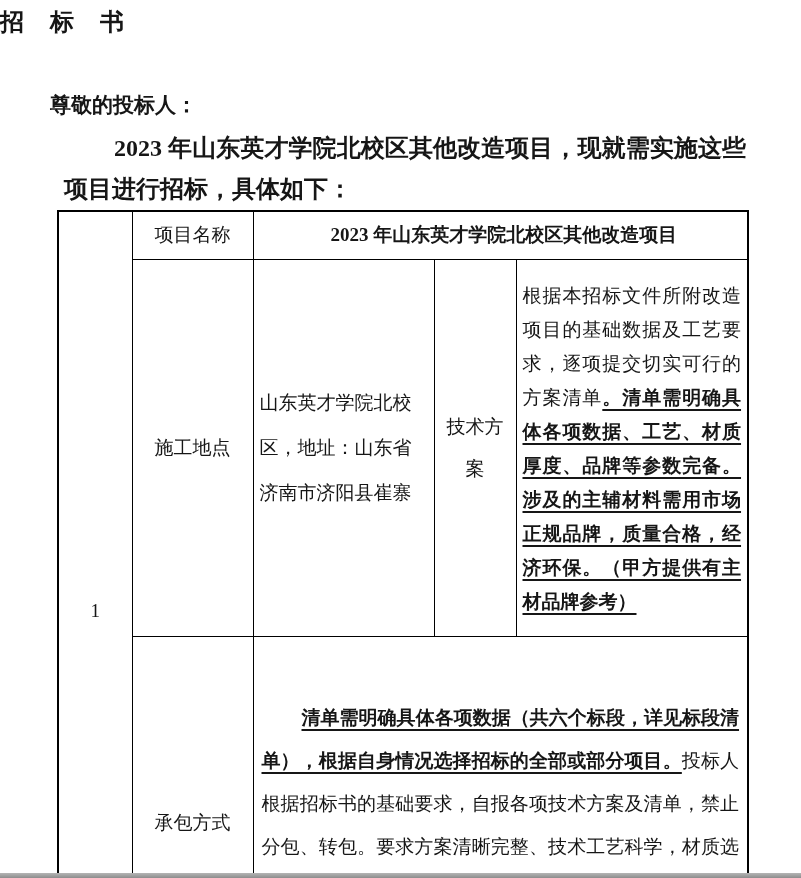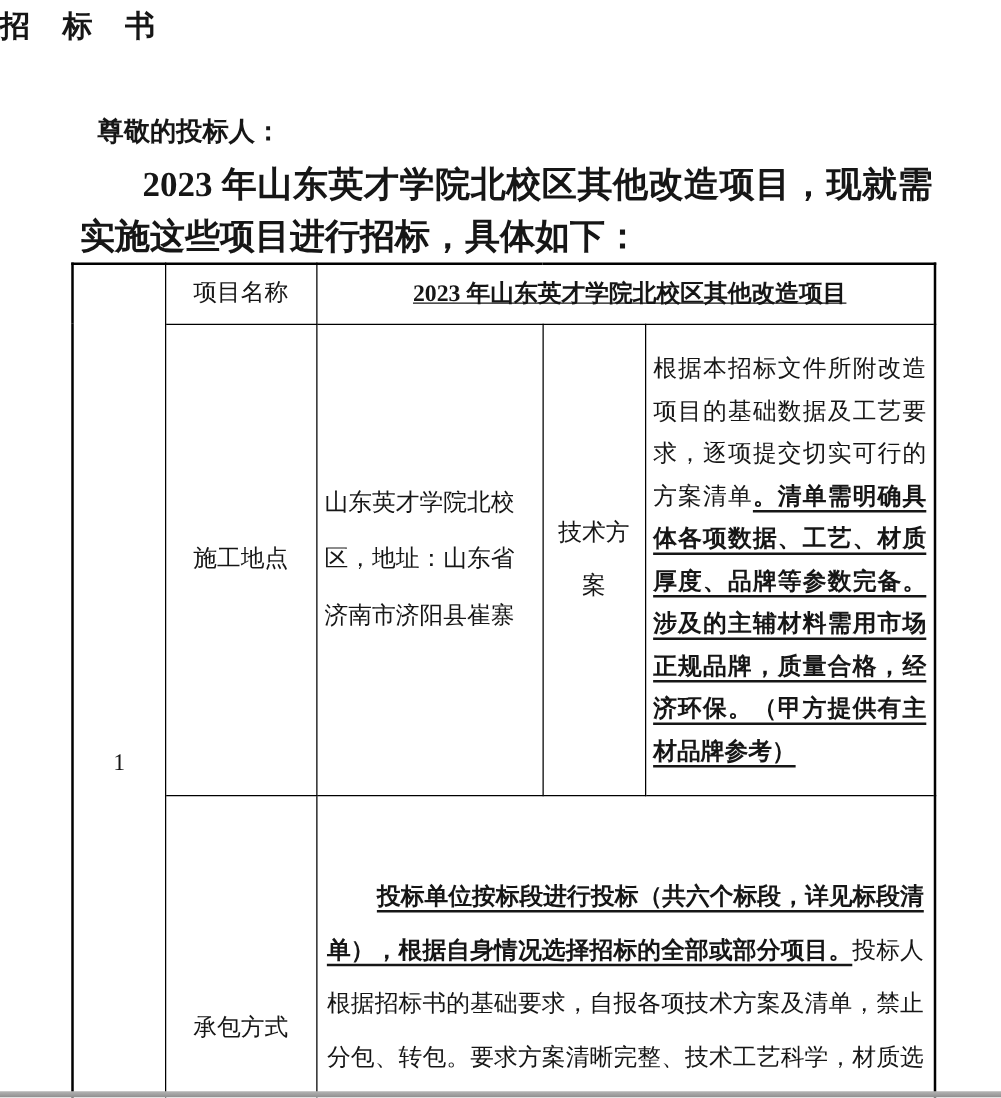--- a/index.html
+++ b/index.html
@@ -18,28 +18,28 @@
   }
   .doc-title{
     margin-top:4px;
     text-align:left;
     font-size:24px;
     font-weight:bold;
     line-height:36px;
     letter-spacing:1px;
   }
   .greeting{
-    margin:52px 0 0 78px;
+    margin:52px 0 0 50px;
     font-size:21px;
     font-weight:bold;
     line-height:26px;
   }
   .intro{
     margin:10px 55px 0 64px;
-    font-size:28px;
+    font-size:24px;
     font-weight:bold;
     line-height:41px;
     text-indent:50px;
     text-align:justify;
   }
   table.bid-table{
     margin-left:57px;
     width:690px;
     border-collapse:collapse;
     table-layout:fixed;
@@ -61,21 +61,20 @@
     padding:0 4px;
   }
   tr.row-project td{height:48px;text-align:center;}
   tr.row-location td{height:377px;}
   tr.row-contract td{height:375px;}
   td.project-value{
     font-weight:bold;
     font-size:20px;
     text-align:left;
     padding-left:7px;
-    text-decoration:underline;
   }
   td.address-cell{
     line-height:45px;
     padding:0 6px;
   }
   td.tech-content{
     vertical-align:top;
     padding:2px 6px 0 6px;
     line-height:34px;
     text-align:justify;
@@ -126,18 +125,18 @@
     <td class="project-value" colspan="3">2023 年山东英才学院北校区其他改造项目</td>
   </tr>
   <tr class="row-location">
     <td class="label-cell">施工地点</td>
     <td class="address-cell">山东英才学院北校区，地址：山东省济南市济阳县崔寨</td>
     <td class="label-cell">技术方案</td>
     <td class="tech-content"><span>根据本招标文件所附改造项目的基础数据及工艺要求，逐项提交切实可行的方案清单</span><span class="bu">。清单需明确具体各项数据、工艺、材质厚度、品牌等参数完备。涉及的主辅材料需用市场正规品牌，质量合格，经济环保。（甲方提供有主材品牌参考）</span></td>
   </tr>
   <tr class="row-contract">
     <td class="label-cell">承包方式</td>
-    <td class="contract-content" colspan="3"><span class="bu">投标单位按标段进行投标（共六个标段，详见标段清单），根据自身情况选择招标的全部或部分项目。</span><span>投标人根据招标书的基础要求，自报各项技术方案及清单，禁止分包、转包。要求方案清晰完整、技术工艺科学，材质选取经济实用、绿色环保，方案整体性价比高、安全可靠、施工切实可行。同时符合国家及行业现行规范，不得改造</span></td>
+    <td class="contract-content" colspan="3"><span class="bu">清单需明确具体各项数据（共六个标段，详见标段清单），根据自身情况选择招标的全部或部分项目。</span><span>投标人根据招标书的基础要求，自报各项技术方案及清单，禁止分包、转包。要求方案清晰完整、技术工艺科学，材质选取经济实用、绿色环保，方案整体性价比高、安全可靠、施工切实可行。同时符合国家及行业现行规范，不得改造</span></td>
   </tr>
 </tbody>
   </table>
 
 <div class="bottom-edge"></div>
 
 </body></html>

